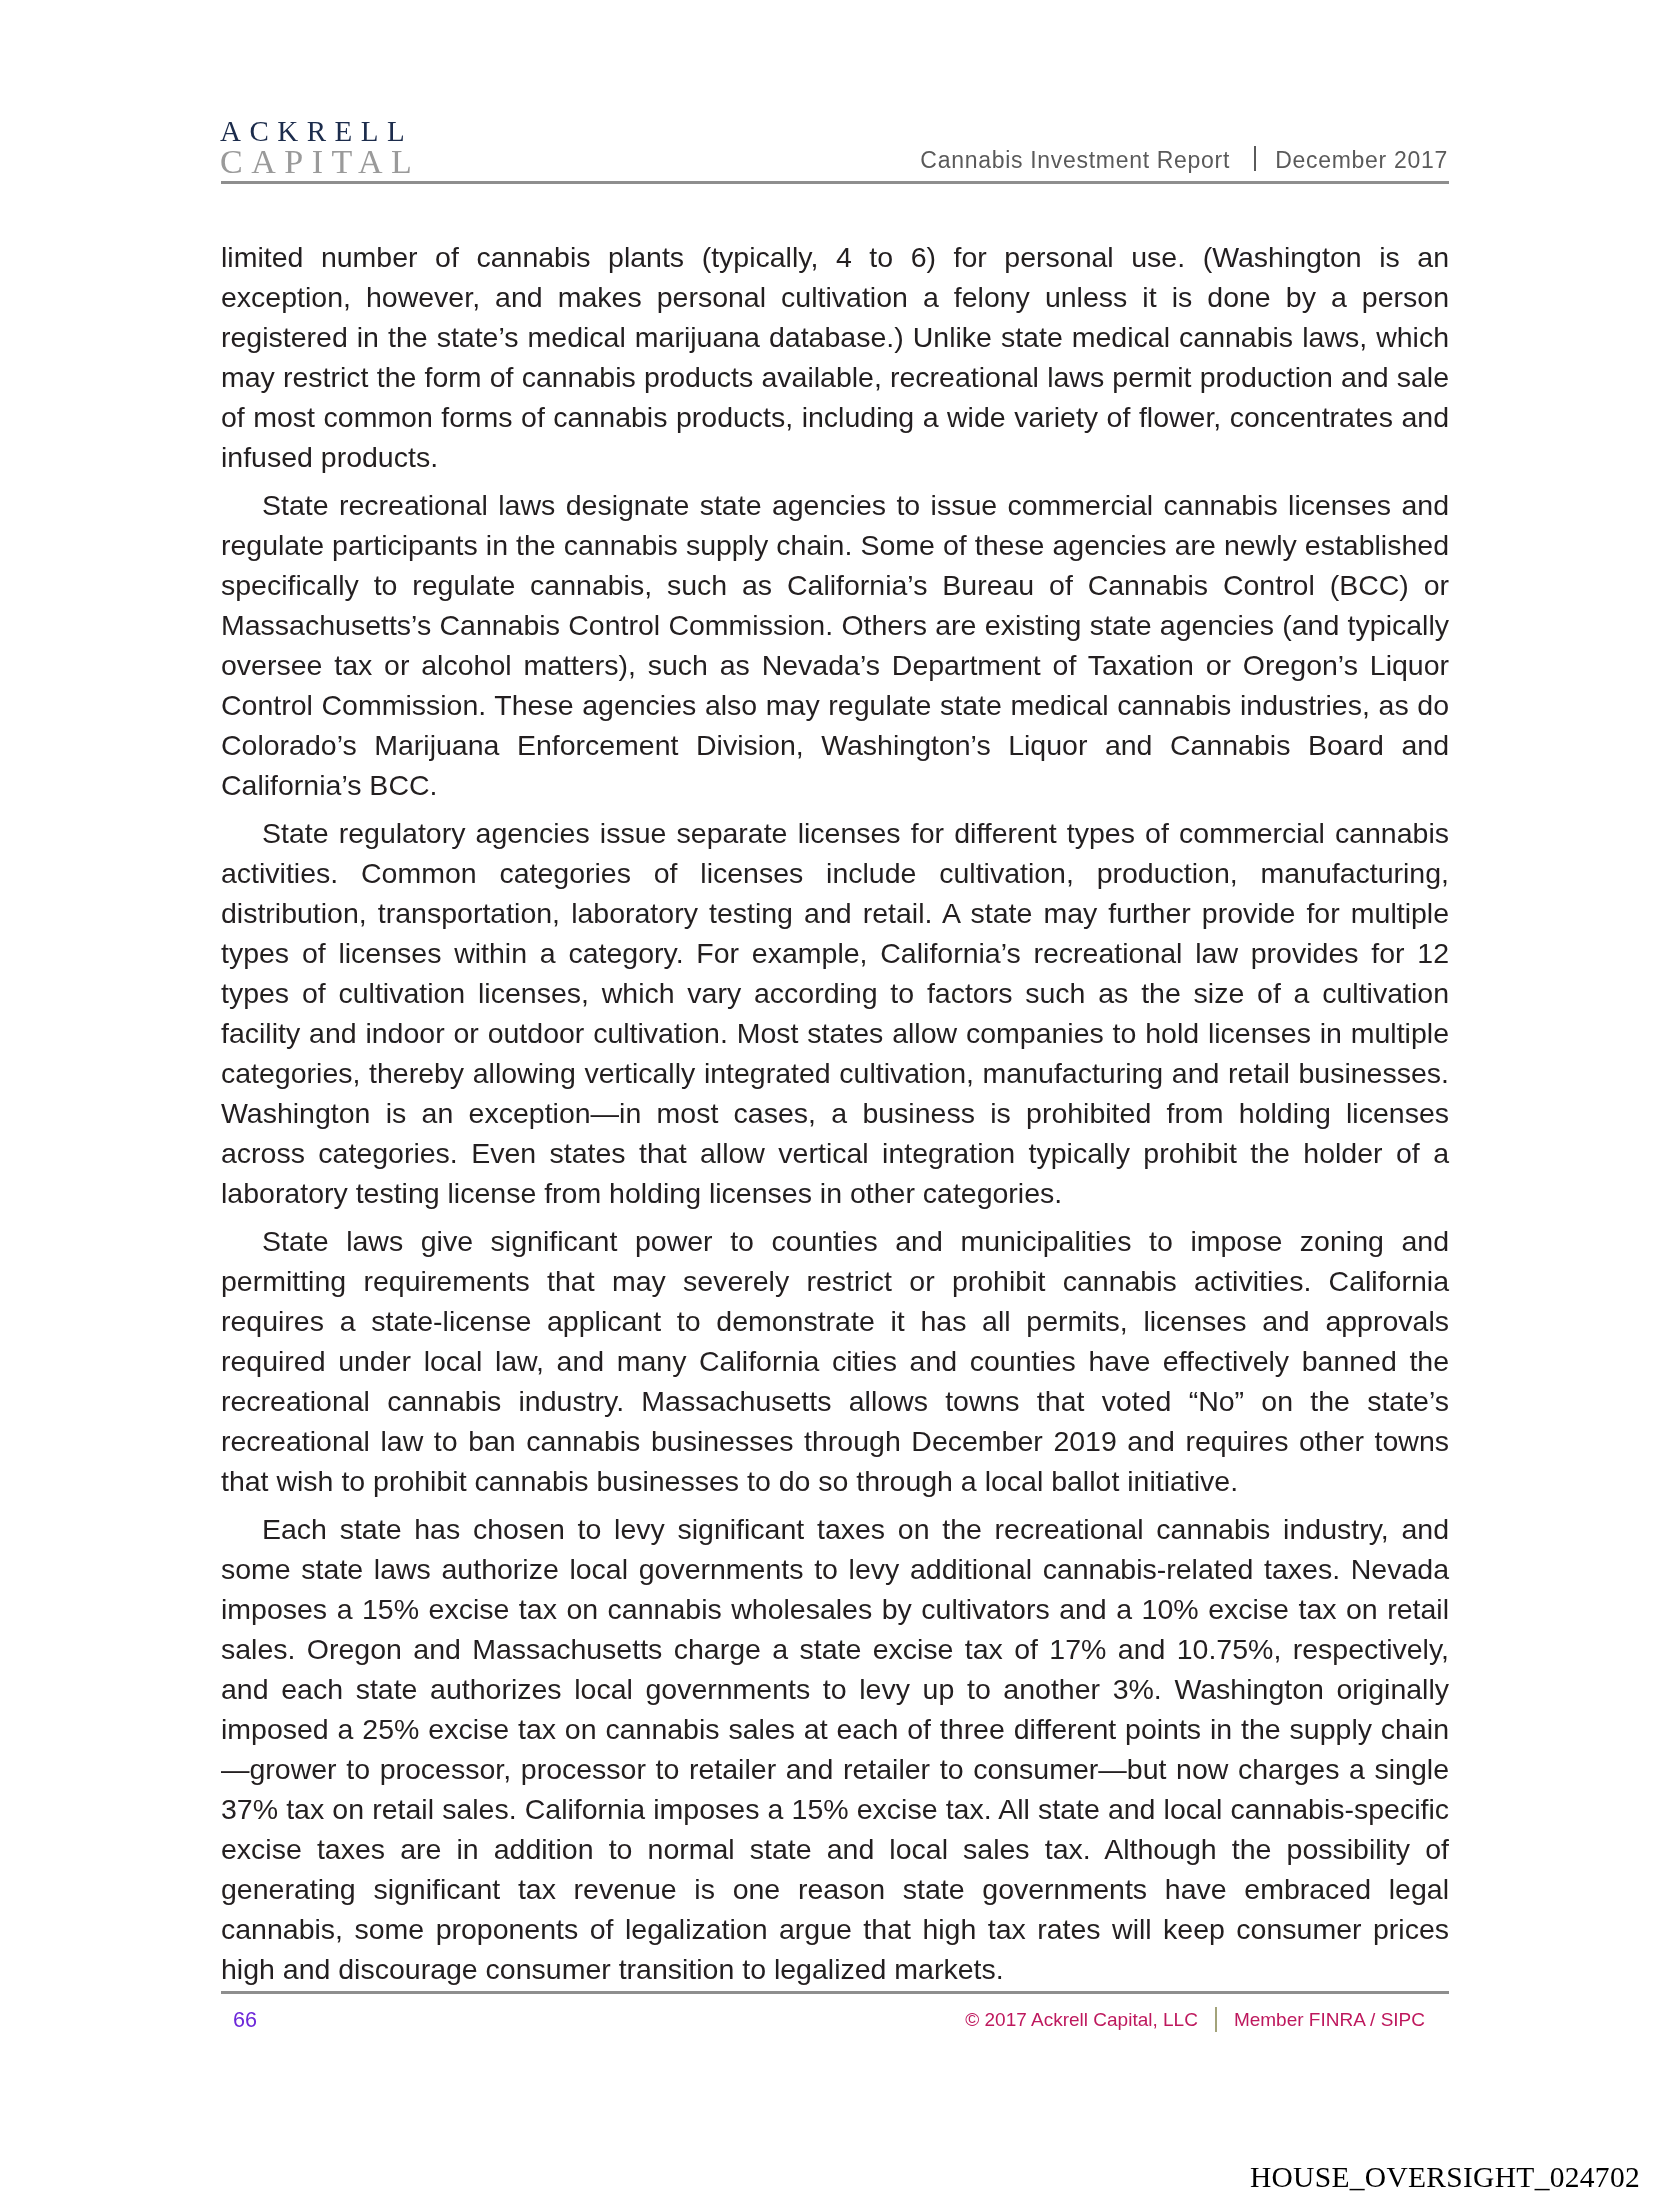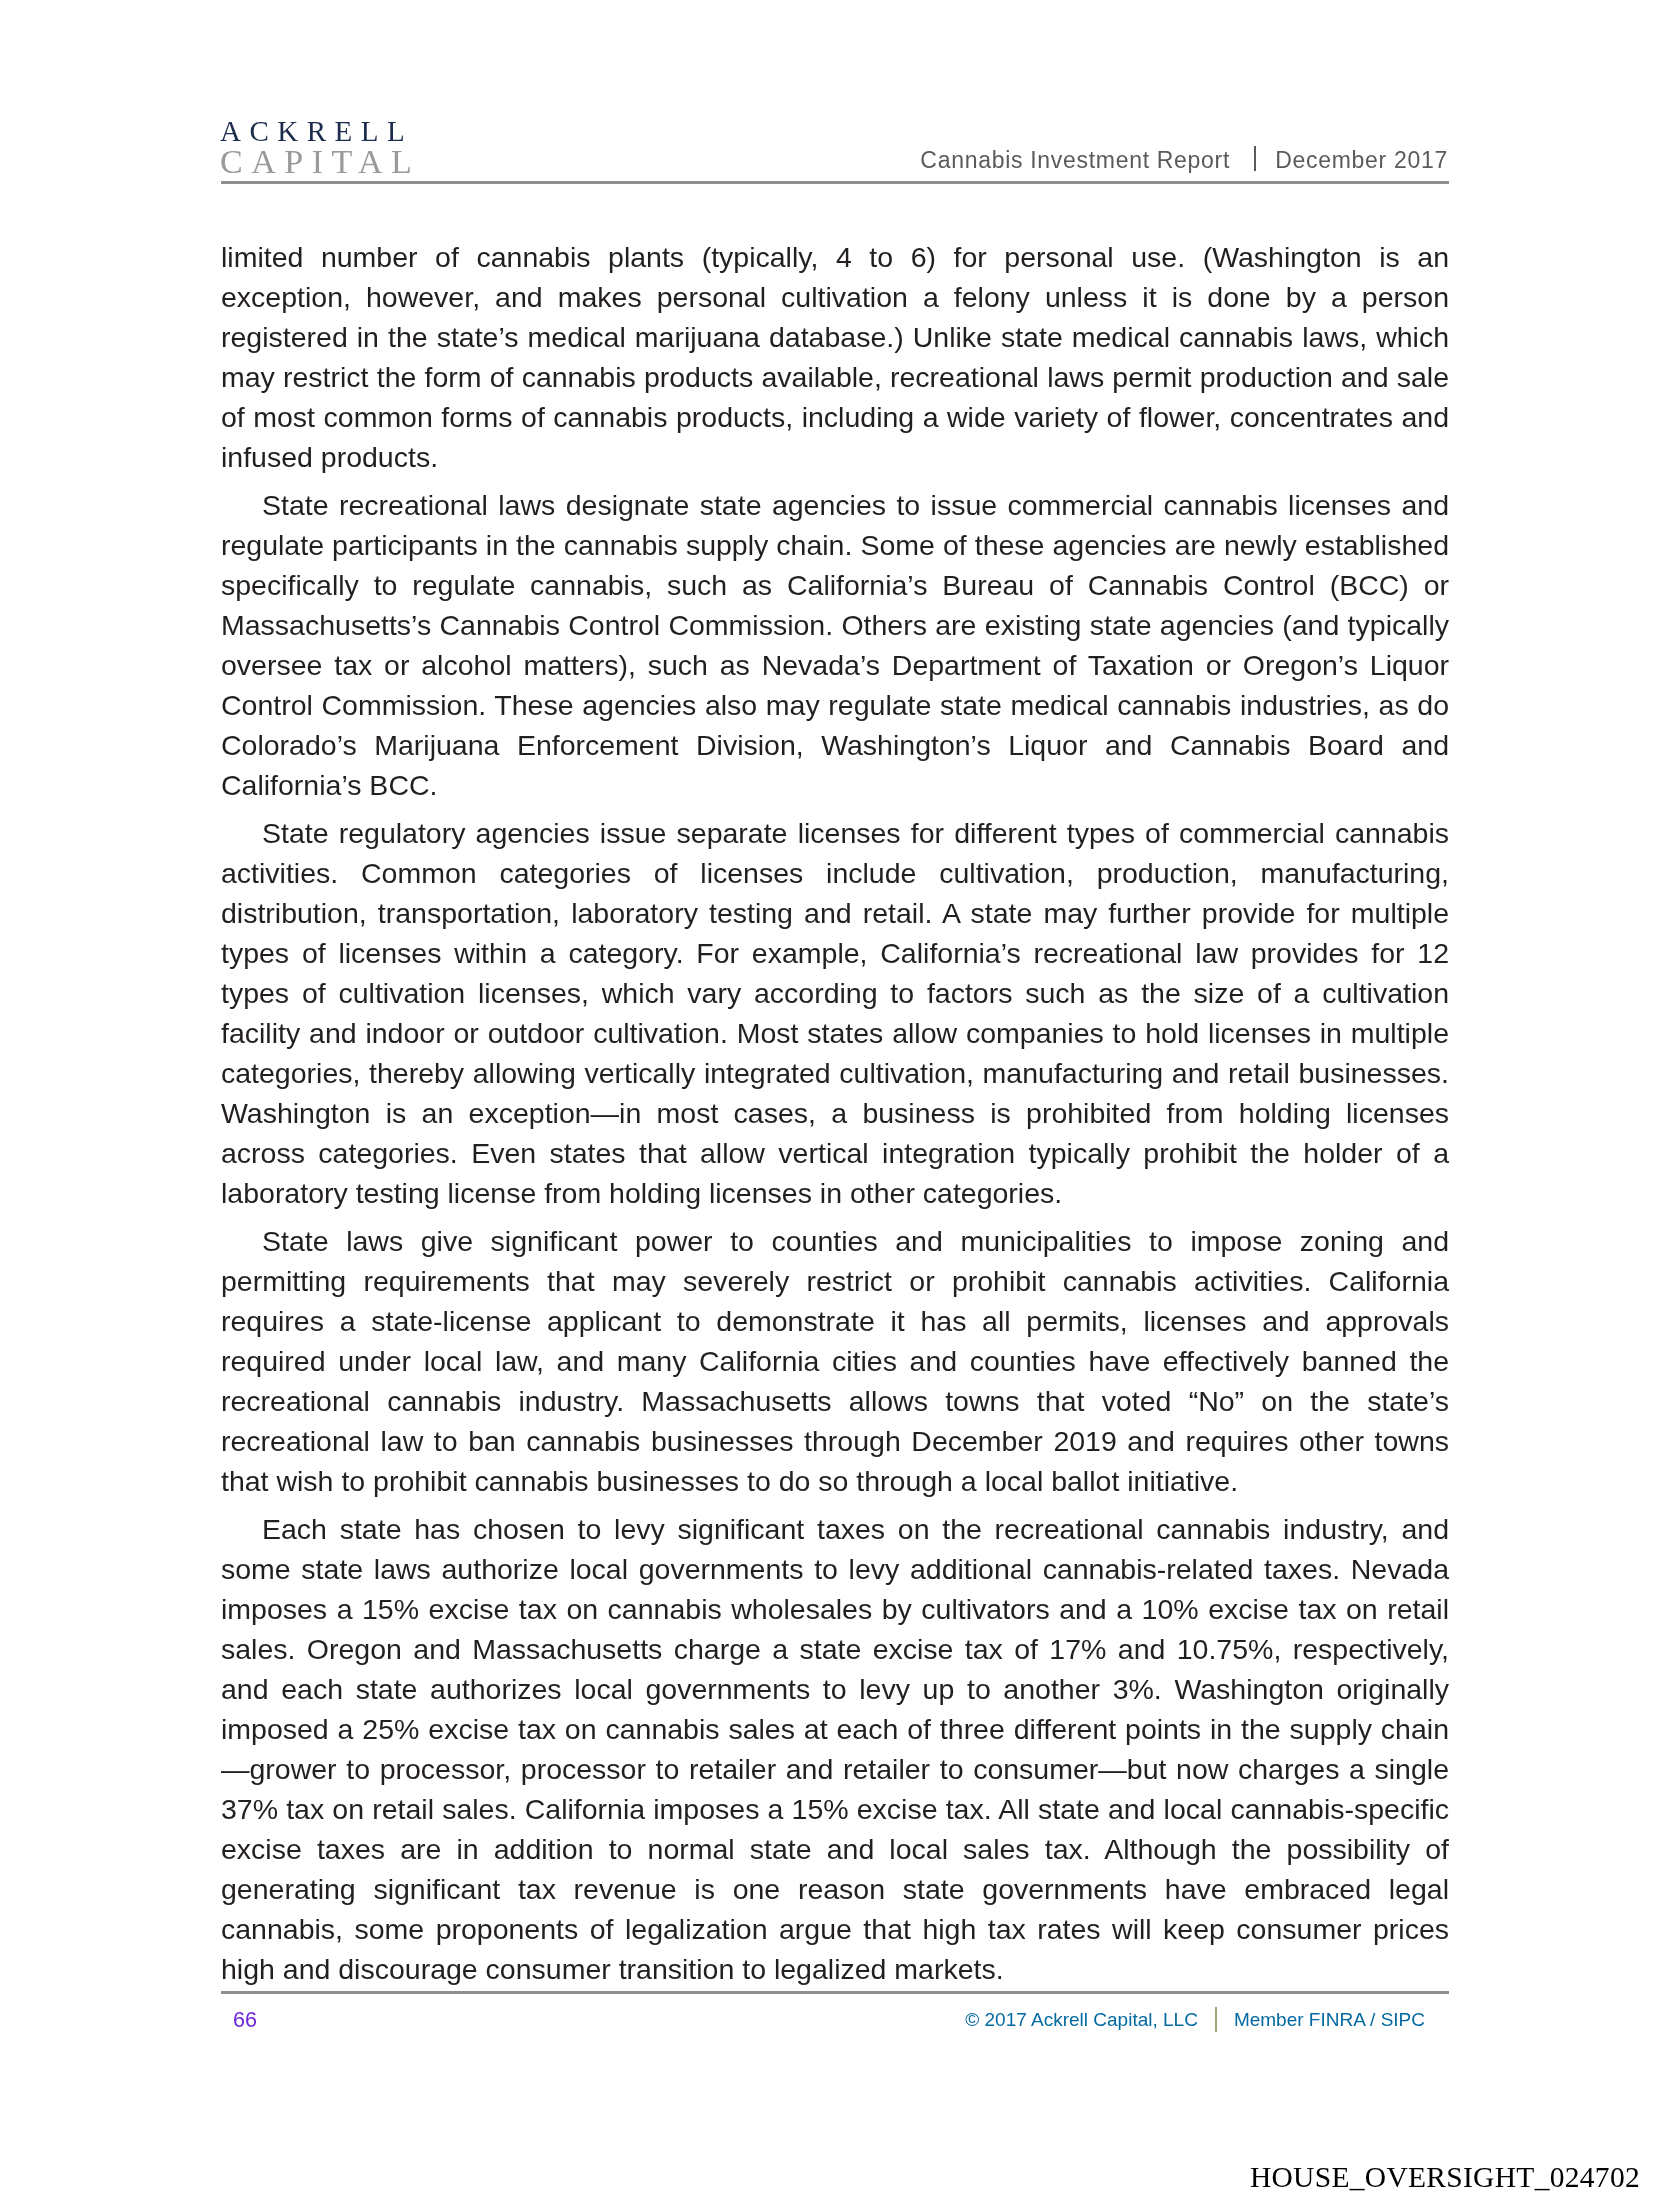--- a/index.html
+++ b/index.html
@@ -111,21 +111,21 @@
       font-family: "Liberation Sans", "DejaVu Sans", sans-serif;
       font-size: 21.6px;
       color: #6d28d9;
     }
     .footer-right {
       position: absolute;
       right: 244px;
       top: 2007px;
       font-family: "Liberation Sans", "DejaVu Sans", sans-serif;
       font-size: 19px;
-      color: #0369a1;
+      color: #be185d;
       white-space: nowrap;
       display: flex;
       align-items: center;
       justify-content: flex-end;
     }
     .footer-sep {
       display: inline-block;
       width: 2px;
       height: 25px;
       background: #a3a37a;

